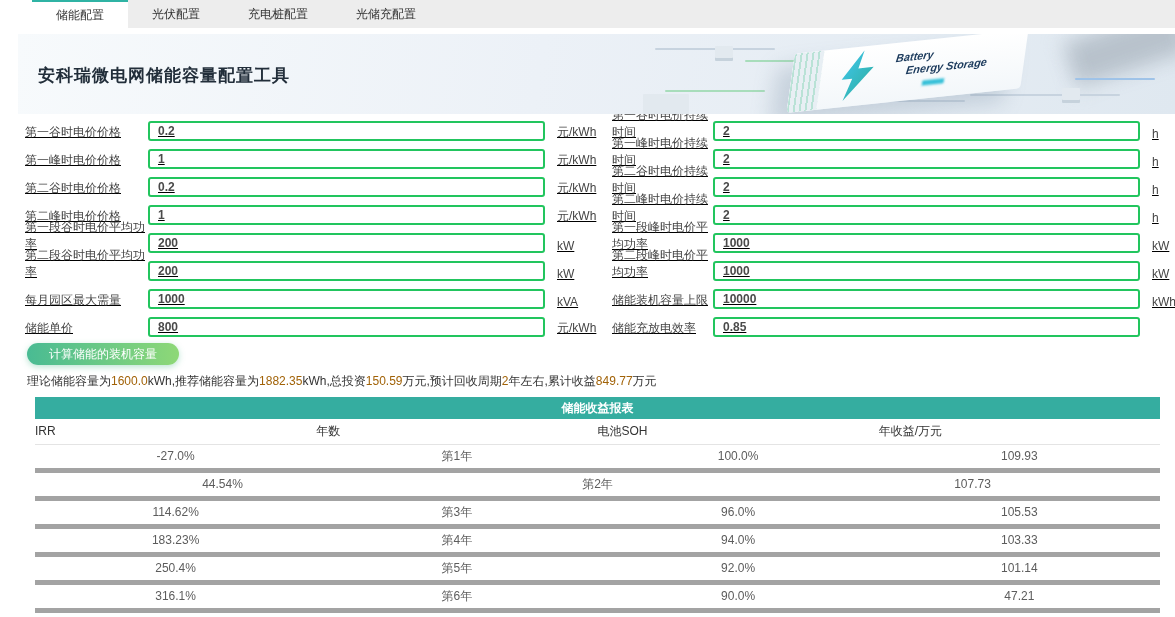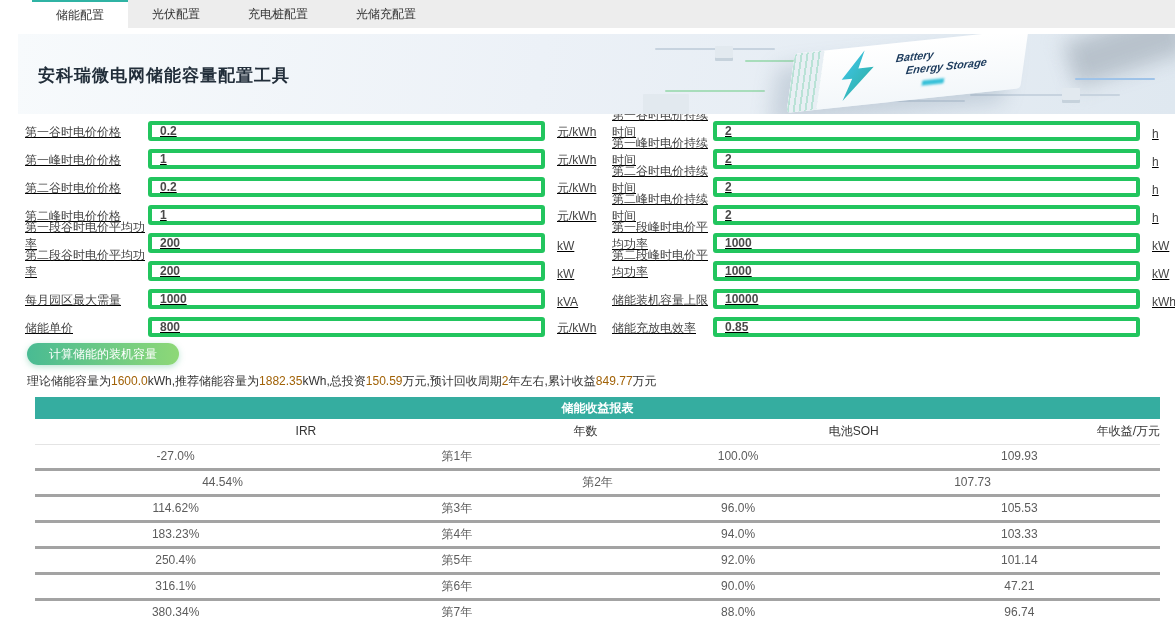--- a/index.html
+++ b/index.html
@@ -28,39 +28,39 @@
   .bolt{position:absolute;left:46px;top:4px;width:42px;height:50px;}
   .bat-text{position:absolute;left:104px;top:9px;font-size:11px;font-weight:bold;font-style:italic;
     color:#1b3a5c;line-height:13px;white-space:nowrap;}
   .bat-text .indent{margin-left:12px;}
   .teal-chip{width:22px;height:5px;background:#35c0d8;filter:blur(1px);margin:5px 0 0 30px;}
   
   .form{margin-top:5px;}
   .frow{display:flex;align-items:flex-end;margin:0 0 6px 25px;height:22px;text-decoration:underline;}
   .flabel{width:123px;font-size:12px;color:#444;flex:none;}
   .flabel.r{width:101px;margin-left:0;}
-  .finput{width:397px;height:20px;border:4px solid #22c55e;border-radius:3px;padding:0 8px;
+  .finput{width:397px;height:20px;border:2px solid #22c55e;border-radius:3px;padding:0 8px;
     font-size:12px;font-weight:bold;color:#4a4a4a;outline:none;flex:none;box-sizing:border-box;
     font-family:"Liberation Sans","DejaVu Sans",sans-serif;}
   .finput.r{width:427px;}
   .funit{width:55px;padding-left:12px;font-size:12px;color:#444;flex:none;}
   
   .calc-btn{display:block;margin:5px 0 0 27px;height:22px;padding:0 22px;border:none;border-radius:11px;
     background:linear-gradient(90deg,#49bb93,#8ed877);color:#fff;font-size:12px;cursor:pointer;
     box-shadow:0 2px 6px rgba(60,180,130,.35);font-family:"Liberation Sans","DejaVu Sans",sans-serif;}
   .summary{margin:8px 0 0 27px;font-size:12px;color:#333;}
   .summary .red{color:#a16207;}
   
   .rtable{margin:7px 0 0 35px;width:1125px;}
   .rtitle{height:22px;line-height:22px;background:#35ada0;color:#fff;text-align:center;
     font-size:12px;font-weight:bold;}
   .rhead{display:flex;height:25px;line-height:25px;border-bottom:1px solid #e4e4e4;
     font-size:12px;color:#333;background:#fff;}
-  .rhead span{flex:1;text-align:right;}
-  .rrow{display:flex;height:23px;line-height:23px;border-bottom:3px solid #a3a3a3;
+  .rhead span{flex:1;text-align:left;}
+  .rrow{display:flex;height:23px;line-height:23px;border-bottom:5px solid #a3a3a3;
     font-size:12px;color:#5c5c5c;background:#fff;}
   .rrow span{flex:1;text-align:center;}
 </style>
 </head>
 <body>
 
 <div class="tabs">
   <div class="tab active">储能配置</div>
   <div class="tab">光伏配置</div>
   <div class="tab">充电桩配置</div>

